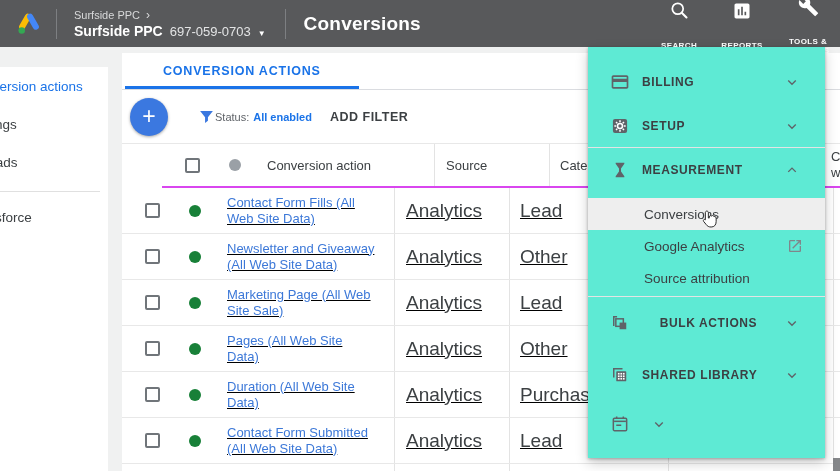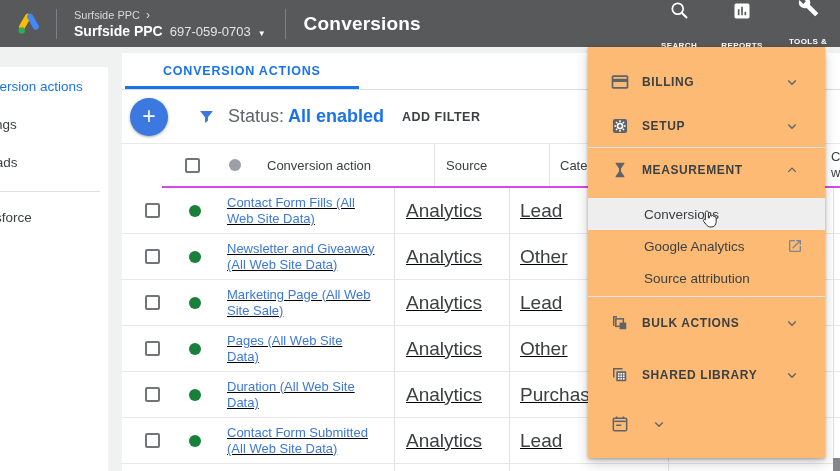--- a/index.html
+++ b/index.html
@@ -40,21 +40,21 @@
   .tab { display:flex; align-items:center; padding:0 38px; font-size:12.5px; font-weight:700;
          letter-spacing:.8px; color:#3c4043; cursor:pointer; }
   .tab.active { color:#1a73e8; box-shadow:inset 0 -3px 0 #1a73e8; }
 
   .filterbar { height:53px; display:flex; align-items:center; }
   .fab { width:38px; height:38px; border-radius:50%; border:none; background:#3b78e0; color:#fff;
          font-size:24px; line-height:36px; margin-left:8px; cursor:pointer;
          box-shadow:0 1px 3px rgba(0,0,0,.35); display:flex; align-items:center; justify-content:center; }
   .fab .plus { font-size:23px; font-weight:400; margin-top:-2px; }
   .funnel { margin-left:30px; cursor:pointer; display:flex; }
-  .status-chip { margin-left:13px; font-size:18px; color:#5f6368; cursor:pointer; }
+  .status-chip { margin-left:0; font-size:11px; color:#5f6368; cursor:pointer; }
   .status-chip .st-value { color:#1a73e8; font-weight:700; margin-left:4px; }
   .addfilter { margin-left:18px; font-size:12.5px; font-weight:700; letter-spacing:.5px; color:#3c4043; cursor:pointer; }
 
   
   .table { border-top:1px solid #e8e8e8; }
   .trow { display:grid; grid-template-columns:48px 44px 180px 115px 159px 165px 7px; height:46px; }
   .trow.thead { height:44px; border-bottom:2px solid #d946ef;margin-left:40px; }
   .trow:not(.thead) { border-bottom:1px solid #e8e8e8;text-decoration:underline; }
   .c { display:flex; align-items:center; overflow:hidden; }
   .c.cb { padding-left:23px; overflow:visible; }
@@ -68,25 +68,25 @@
   .win-text { display:block; margin-left:122px; width:70px; font-size:13px; color:#3c4043; line-height:16px; }
   .checkbox { width:15px; height:15px; border:2px solid #70757a; border-radius:2px; background:#fff;
               display:inline-block; cursor:pointer; }
   .status-dot { width:12px; height:12px; border-radius:50%; display:inline-block; }
   .status-dot.gray { background:#9aa0a6; }
   .status-dot.green { background:#188038; }
   .rowlink { font-size:13px; line-height:16px; color:#3c78d8; text-decoration:none; cursor:pointer; }
   .cellval { font-size:19px; color:#3c4043; white-space:nowrap; }
 
   
-  .menu { position:absolute; left:588px; top:47px; width:237px; height:411px; background:#fdba74; z-index:40;
+  .menu { position:absolute; left:588px; top:47px; width:237px; height:411px; background:#5eead4; z-index:40;
           box-shadow:0 1px 3px rgba(0,0,0,.28), 0 5px 12px rgba(0,0,0,.2); padding-top:12px; overflow:hidden; }
   .menu-row { display:flex; align-items:center; padding:0 24px 0 22px; cursor:pointer; height:47px; }
   .row-billing { height:46px; } .row-setup { height:42px; } .row-measurement { height:44px; }
-  .row-bulk-actions { height:52px; } .row-shared-library { height:52px; } .row-planning { height:46px; }
+  .row-bulk-actions { height:52px;text-align:center; } .row-shared-library { height:52px; } .row-planning { height:46px; }
   .m-icon { width:20px; display:flex; margin-right:12px; flex:none; }
   .m-label { flex:1; font-size:12px; font-weight:700; letter-spacing:.6px; color:#3c4043; line-height:15px; }
   .m-chev { margin-left:8px; display:flex; flex:none; }
   .menu-sub { padding:6px 0 2px; }
   .menu-subrow { height:32px; display:flex; align-items:center; padding-left:56px; padding-right:22px;
                  font-size:13.5px; color:#3c4043; cursor:pointer; }
   .menu-subrow.hl { background:#eeeeee; }
   .ms-label { flex:1; }
   .ms-ext { display:flex; flex:none; }
   .menu-div { height:1px; background:#e4e4e4; }

